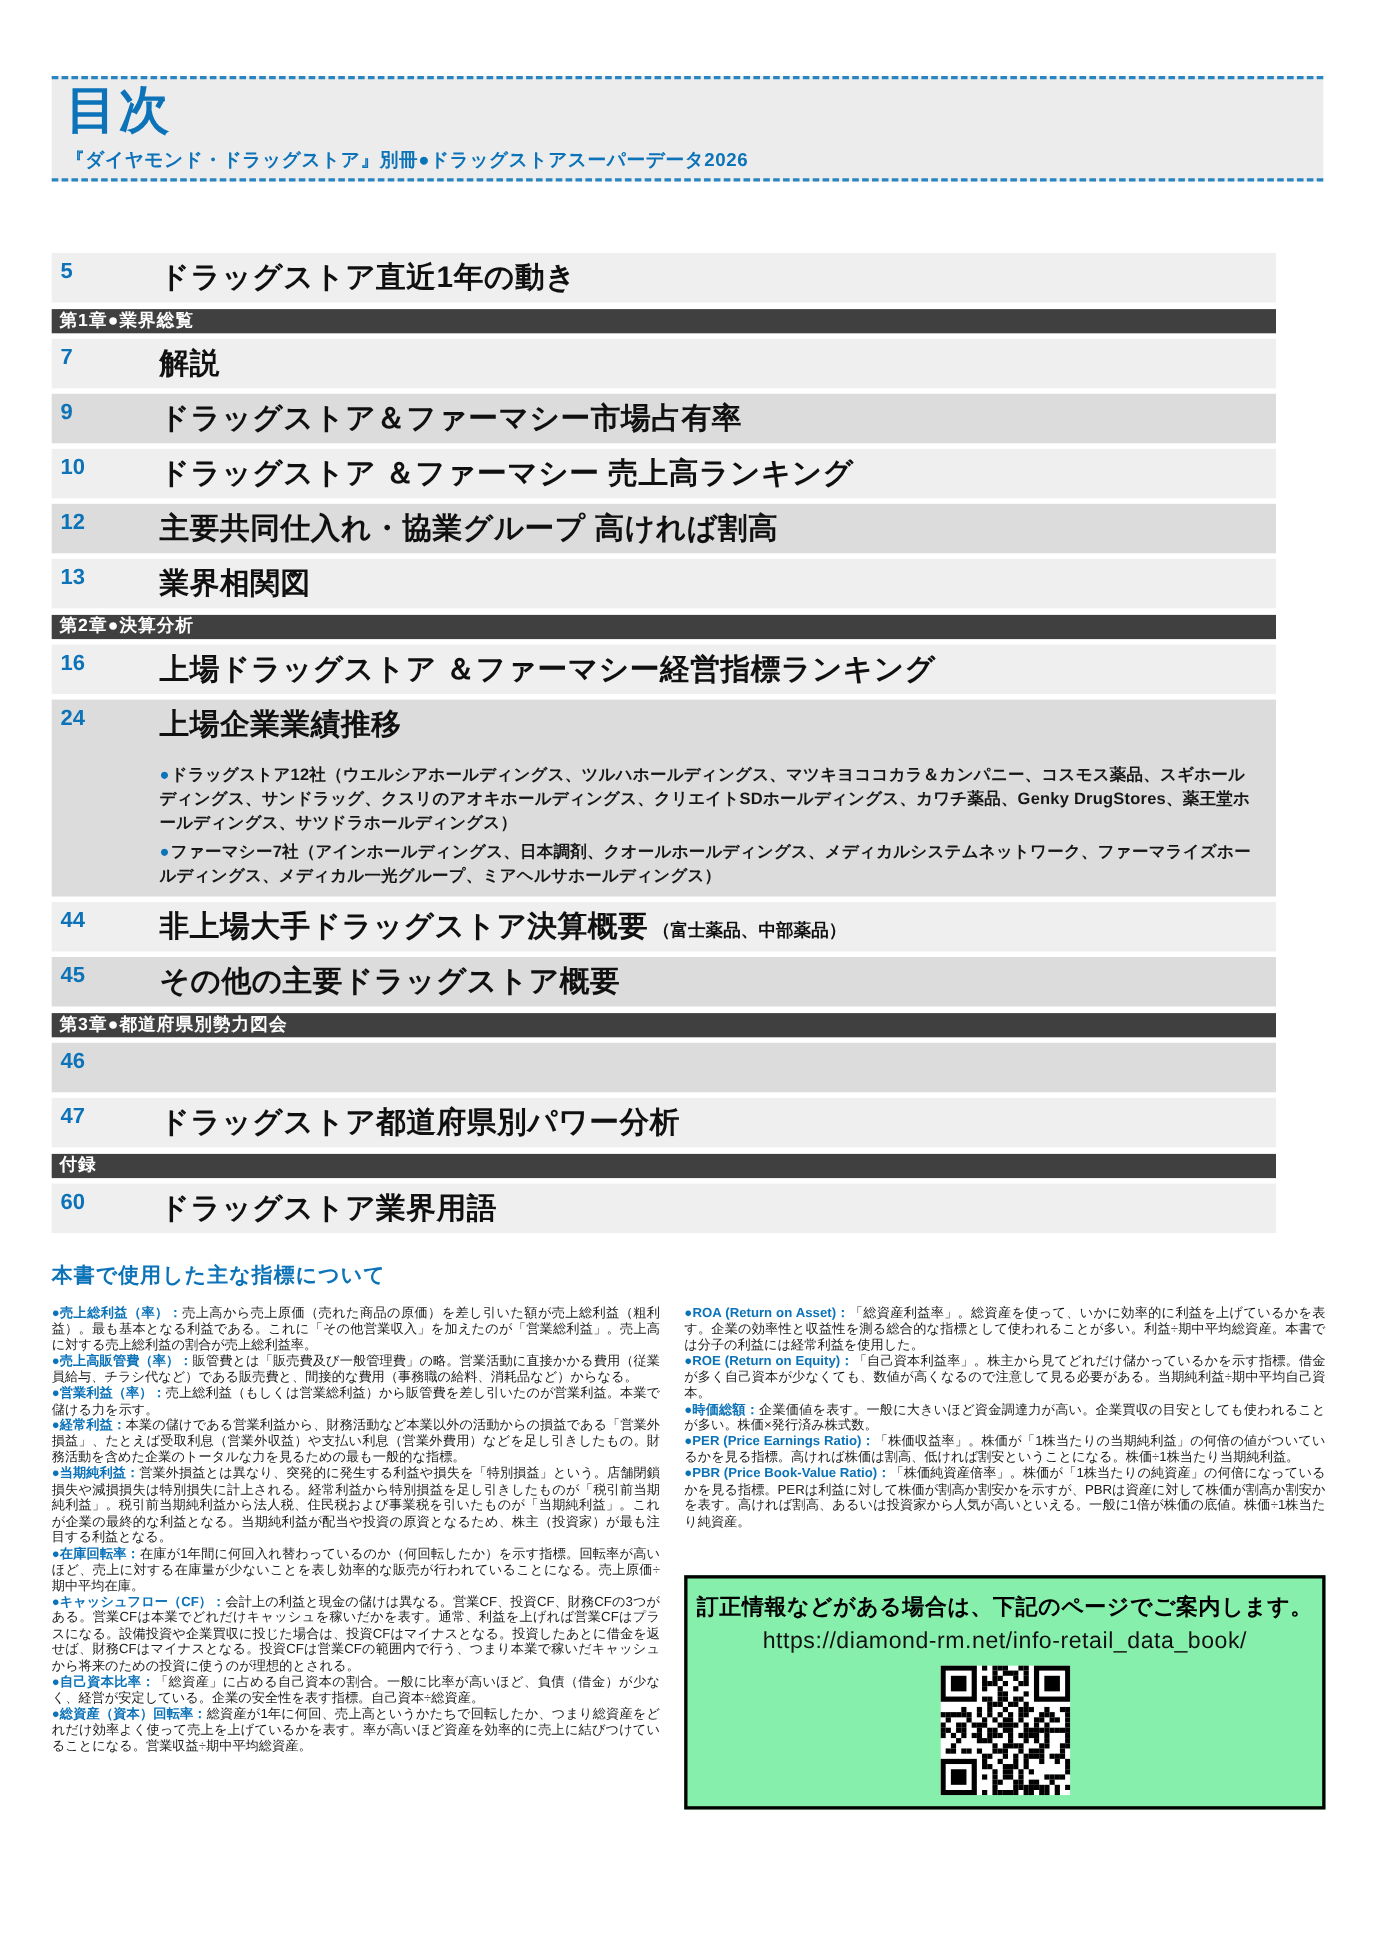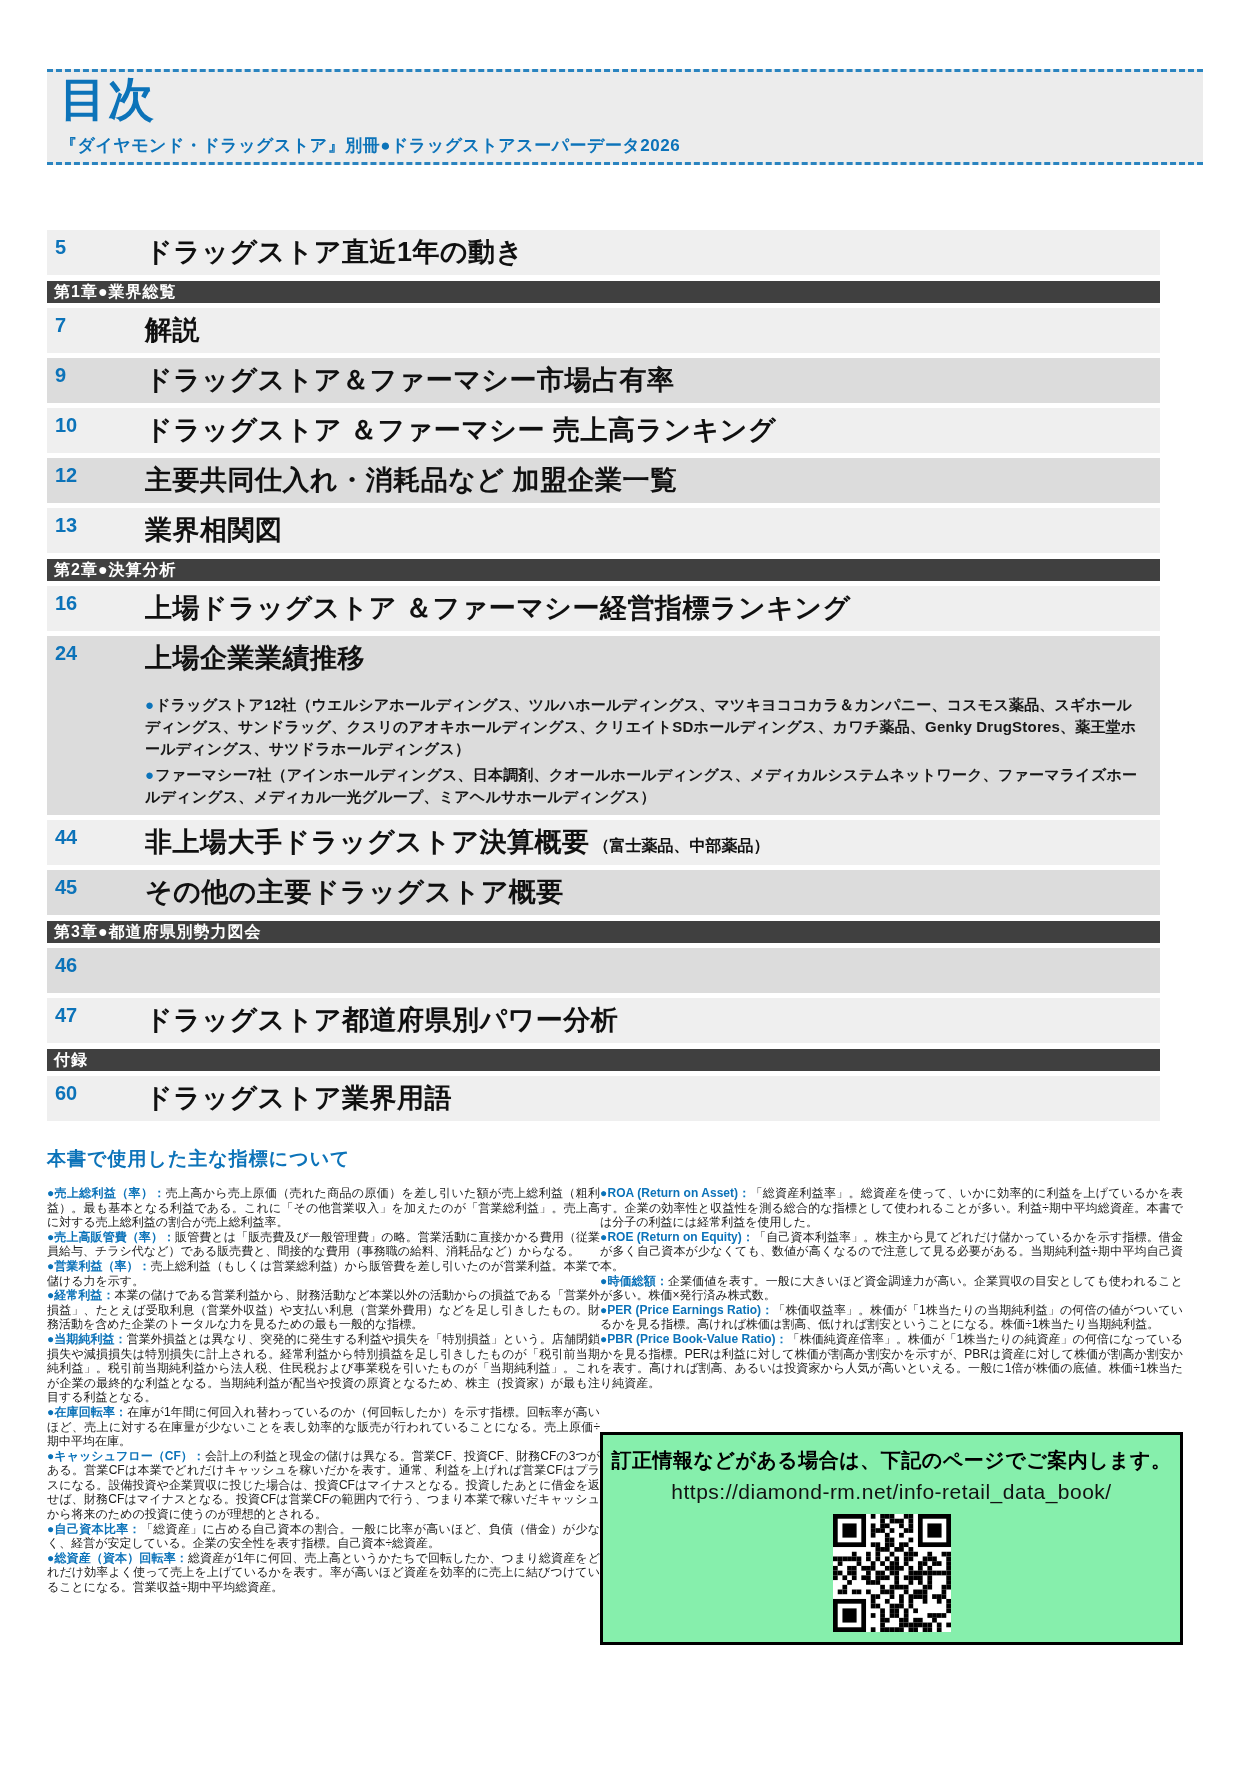--- a/index.html
+++ b/index.html
@@ -32,21 +32,21 @@
   .entry-note{font-size:15px;font-weight:bold;color:#161616;line-height:22px;margin-top:4px;letter-spacing:0.2px;}
   .entry-note:first-of-type{margin-top:20px;}
   .note-bullet{color:#0c73b9;margin-right:1px;}
   .chapter-bar{
     height:22px;line-height:22px;background:#404040;color:#ffffff;font-size:16px;
     font-weight:bold;padding-left:7px;letter-spacing:1px;margin:6px 0 5px 0;
   }
   
   .indicators{position:absolute;left:47px;top:1146px;width:1158px;}
   .ind-heading{margin:0 0 14px 0;font-size:19px;font-weight:bold;color:#0c73b9;letter-spacing:1px;}
-  .ind-cols{display:flex;align-items:flex-start;}
+  .ind-cols{display:flex;gap:22px;align-items:flex-start;}
   .ind-col-left{width:553px;}
   .ind-col-right{width:583px;}
   .ind-para{margin:0;font-size:12px;line-height:14.6px;text-align:justify;color:#1b1b1b;}
   .ind-term{color:#0c73b9;font-weight:bold;}
   
   .correction-box{
     margin-top:42px;border:3px solid #000;box-sizing:border-box;text-align:center;
     padding:12px 6px 10px 6px;background:#86efac;
   }
   .correction-line1{margin:0;font-size:20px;font-weight:bold;color:#000;letter-spacing:0.5px;}
@@ -81,21 +81,21 @@
       <div class="toc-row shade-dark">
         <span class="page-num">9</span>
         <div class="entry-body"><span class="entry-title">ドラッグストア＆ファーマシー市場占有率</span></div>
       </div>
       <div class="toc-row shade-light">
         <span class="page-num">10</span>
         <div class="entry-body"><span class="entry-title">ドラッグストア ＆ファーマシー 売上高ランキング</span></div>
       </div>
       <div class="toc-row shade-dark">
         <span class="page-num">12</span>
-        <div class="entry-body"><span class="entry-title">主要共同仕入れ・消耗品など 加盟企業一覧</span></div>
+        <div class="entry-body"><span class="entry-title">主要共同仕入れ・協業グループ 高ければ割高</span></div>
       </div>
       <div class="toc-row shade-light">
         <span class="page-num">13</span>
         <div class="entry-body"><span class="entry-title">業界相関図</span></div>
       </div>
       <div class="chapter-bar">第2章●決算分析</div>
       <div class="toc-row shade-light">
         <span class="page-num">16</span>
         <div class="entry-body"><span class="entry-title">上場ドラッグストア ＆ファーマシー経営指標ランキング</span></div>
       </div>

